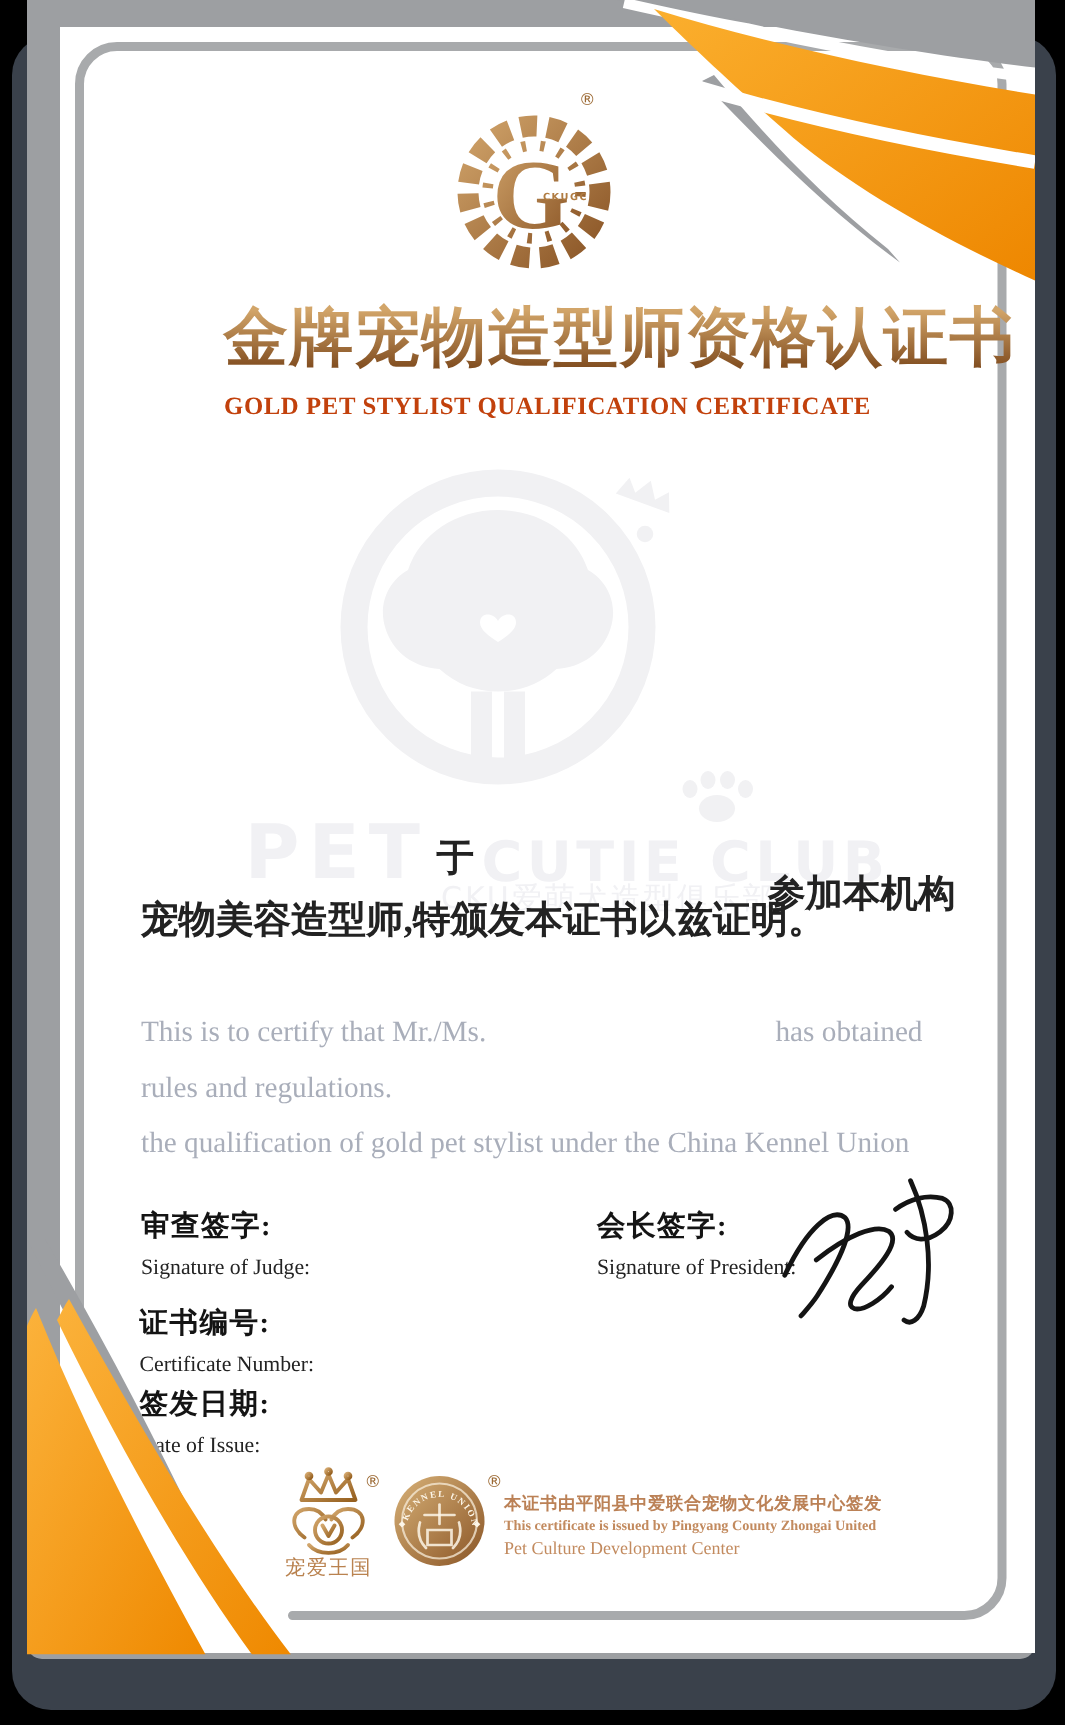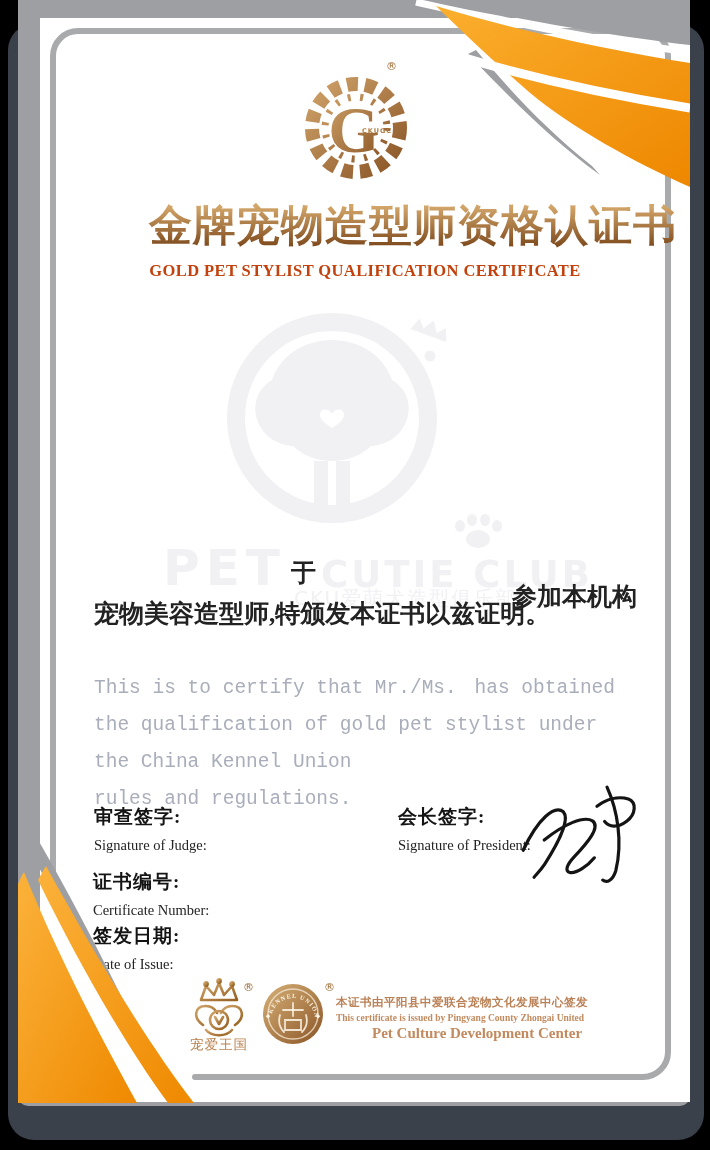--- a/index.html
+++ b/index.html
@@ -19,38 +19,38 @@
          background:linear-gradient(180deg,#d2a569 10%,#7e4a1d 95%);
          -webkit-background-clip:text;background-clip:text;color:transparent;padding-left:48px;}
   .subtitle{position:absolute;left:0;top:243px;width:100%;text-align:center;
             font-size:16.5px;font-weight:bold;letter-spacing:.4px;color:#c2410c;}
   .zh-body{position:absolute;left:54px;top:534px;width:543px;font-size:25px;
            font-weight:700;color:#222;line-height:41px;letter-spacing:0;}
   .zh-line1{position:relative;height:41px;}
   .zh-yu{position:absolute;left:197px;top:0;}
   .zh-join{position:absolute;right:0;top:0;margin-top:24px;}
   .en-body{position:absolute;left:54px;top:652px;width:521px;font-size:19.5px;
-           color:#a9aeba;line-height:37px;font-family:Liberation Mono, monospace;}
+           color:#a9aeba;line-height:37px;}
   .en-line1{display:flex;justify-content:space-between;}
   .label-zh{font-size:19px;font-weight:bold;color:#141414;letter-spacing:1px;}
   .label-en{font-size:14.5px;color:#232323;margin-top:7px;}
   .wm{color:#f1f1f4;}
   .wm-pet{position:absolute;left:123px;top:521px;font-family:"DejaVu Sans",sans-serif;
           font-weight:800;font-size:50px;letter-spacing:6px;}
   .wm-cc{position:absolute;left:281px;top:535px;font-family:"DejaVu Sans",sans-serif;
          font-weight:800;font-size:37px;letter-spacing:3px;}
   .wm-cku{position:absolute;left:254px;top:567px;font-family:"DejaVu Sans",sans-serif;
           font-weight:400;font-size:20px;letter-spacing:2px;}
   .reg{font-family:"DejaVu Sans",sans-serif;font-size:11px;color:#9b6832;}
   .footer-brand-name{position:absolute;left:140px;top:1018px;width:78px;text-align:center;
                      font-size:13.5px;font-weight:normal;color:#b9824f;letter-spacing:1px;}
   .issuer{position:absolute;left:296px;top:977px;color:#bb8156;}
   .issuer .l1{font-size:11.5px;font-weight:bold;letter-spacing:.5px;}
   .issuer .l2{font-size:9.5px;font-weight:bold;color:#c28a5e;margin-top:3px;}
-  .issuer .l3{font-size:15px;font-weight:bold;color:#c28a5e;margin-top:2px;margin-left:36px;}
+  .issuer .l3{font-size:12px;font-weight:normal;color:#c28a5e;margin-top:2px;}
 </style>
 </head>
 <body>
 
 <div class="stage">
 
   <div class="card-shadow"></div>
   <div class="mat"></div>
   <div class="page"></div>
 
@@ -105,22 +105,22 @@
         <span class="zh-join">参加本机构</span>
       </div>
       <div>宠物美容造型师,特颁发本证书以兹证明。</div>
     </div>
 
     <div class="en-body">
       <div class="en-line1">
         <span>This is to certify that Mr./Ms.</span>
         <span>has obtained</span>
       </div>
+      <div>rules and regulations.</div>
       <div>the qualification of gold pet stylist under the China Kennel Union</div>
-      <div>rules and regulations.</div>
     </div>
 
     <div class="abs" style="left:54px;top:786px;">
       <div class="label-zh">审查签字:</div>
       <div class="label-en">Signature of Judge:</div>
     </div>
     <div class="abs" style="left:358px;top:786px;">
       <div class="label-zh">会长签字:</div>
       <div class="label-en">Signature of President:</div>
     </div>

